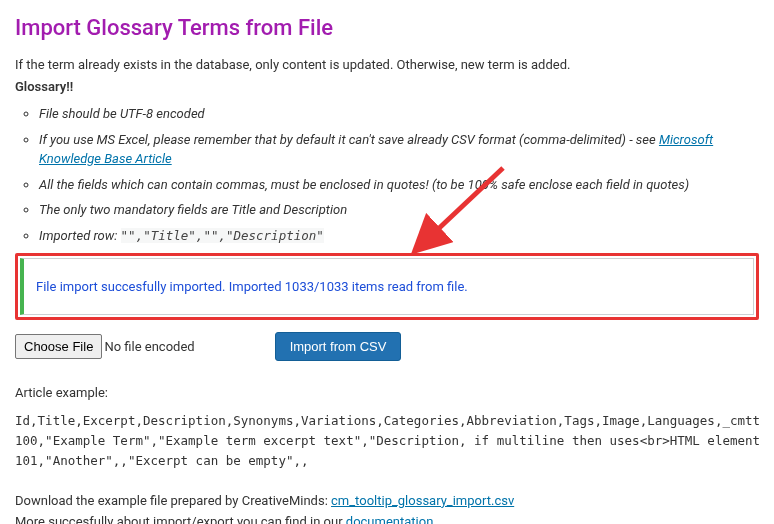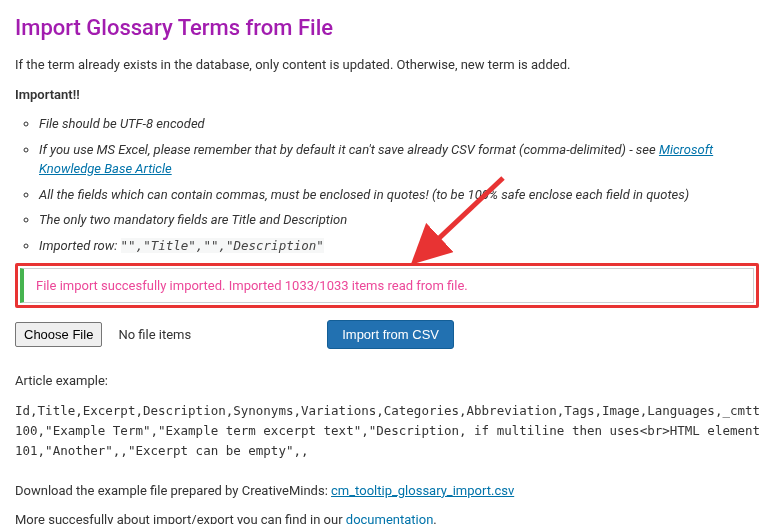--- a/index.html
+++ b/index.html
@@ -12,21 +12,21 @@
     box-sizing: border-box;
     background: #fff;
   }
   h1 {
     font-size: 22px;
     font-weight: 500;
     color: #a21caf;
     margin: 5px 0 15px 0;
   }
   p {
-    margin: 10px 0;
+    margin: 2px 0;
     line-height: 1.5;
   }
   .bold {
     font-weight: 600;
   }
   ul {
     margin: 8px 0;
     padding-left: 24px;
     list-style-type: circle;
     font-style: italic;
@@ -50,28 +50,28 @@
     border-radius: 2px;
     padding: 2px;
     margin: 8px 0 12px 0;
     background: #fff;
     position: relative;
   }
   .notice {
     border: 1px solid #ccd0d4;
     border-left: 4px solid #46b450;
     background: #fff;
-    padding: 9px 12px;
+    padding: 20px 12px;
     font-size: 13px;
-    color: #ec4899;
+    color: #1d4ed8;
   }
   .file-row {
     display: flex;
     align-items: center;
-    gap: 16px;
+    gap: 2px;
     margin: 10px 0 22px 0;
   }
   .choose-btn {
     font-family: Arial, sans-serif;
     font-size: 13px;
     background: #efefef;
     border: 1px solid #767676;
     padding: 4px 8px;
     border-radius: 2px;
     cursor: pointer;
@@ -81,21 +81,21 @@
     color: #333;
   }
   .import-btn {
     background: #2271b1;
     color: #fff;
     border: 1px solid #135e96;
     padding: 6px 14px;
     font-size: 13px;
     border-radius: 3px;
     cursor: pointer;
-    margin-left: 120px;
+    margin-left: 78px;
   }
   .format-block {
     font-family: Consolas, Monaco, monospace;
     font-size: 12.5px;
     line-height: 1.6;
     white-space: pre;
     overflow: hidden;
     color: #333;
     margin: 8px 0 20px 0;
   }
@@ -106,21 +106,21 @@
     left: 380px;
   }
 </style>
 </head>
 <body>
 
 <h1>Import Glossary Terms from File</h1>
 
 <p>If the term already exists in the database, only content is updated. Otherwise, new term is added.</p>
 
-<p class="bold">Important!!</p>
+<p class="bold">Glossary!!</p>
 
 <ul>
   <li>File should be UTF-8 encoded</li>
   <li>
     <span>If you use MS Excel, please remember that by default it can't save already CSV format (comma-delimited) - see </span><a href="#">Microsoft Knowledge Base Article</a>
   </li>
   <li>All the fields which can contain commas, must be enclosed in quotes! (to be 100% safe enclose each field in quotes)</li>
   <li>The only two mandatory fields are Title and Description</li>
   <li>
     <span>Imported row: </span><code>"","Title","","Description"</code>
@@ -134,21 +134,21 @@
         <path d="M0,0 L8,4 L0,8 Z" fill="#e83333"></path>
       </marker>
     </defs>
     <line x1="105" y1="8" x2="20" y2="88" stroke="#e83333" stroke-width="5" marker-end="url(#ah)"></line>
   </svg>
   <div class="notice">File import succesfully imported. Imported 1033/1033 items read from file.</div>
 </div>
 
 <div class="file-row">
   <button class="choose-btn">Choose File</button>
-  <span class="no-file">No file items</span>
+  <span class="no-file">No file encoded</span>
   <button class="import-btn">Import from CSV</button>
 </div>
 
 <p>Article example:</p>
 
 <div class="format-block">Id,Title,Excerpt,Description,Synonyms,Variations,Categories,Abbreviation,Tags,Image,Languages,_cmtt_exclude
 100,"Example Term","Example term excerpt text","Description, if multiline then uses&lt;br&gt;HTML element","synon
 101,"Another",,"Excerpt can be empty",,</div>
 
 <p>

